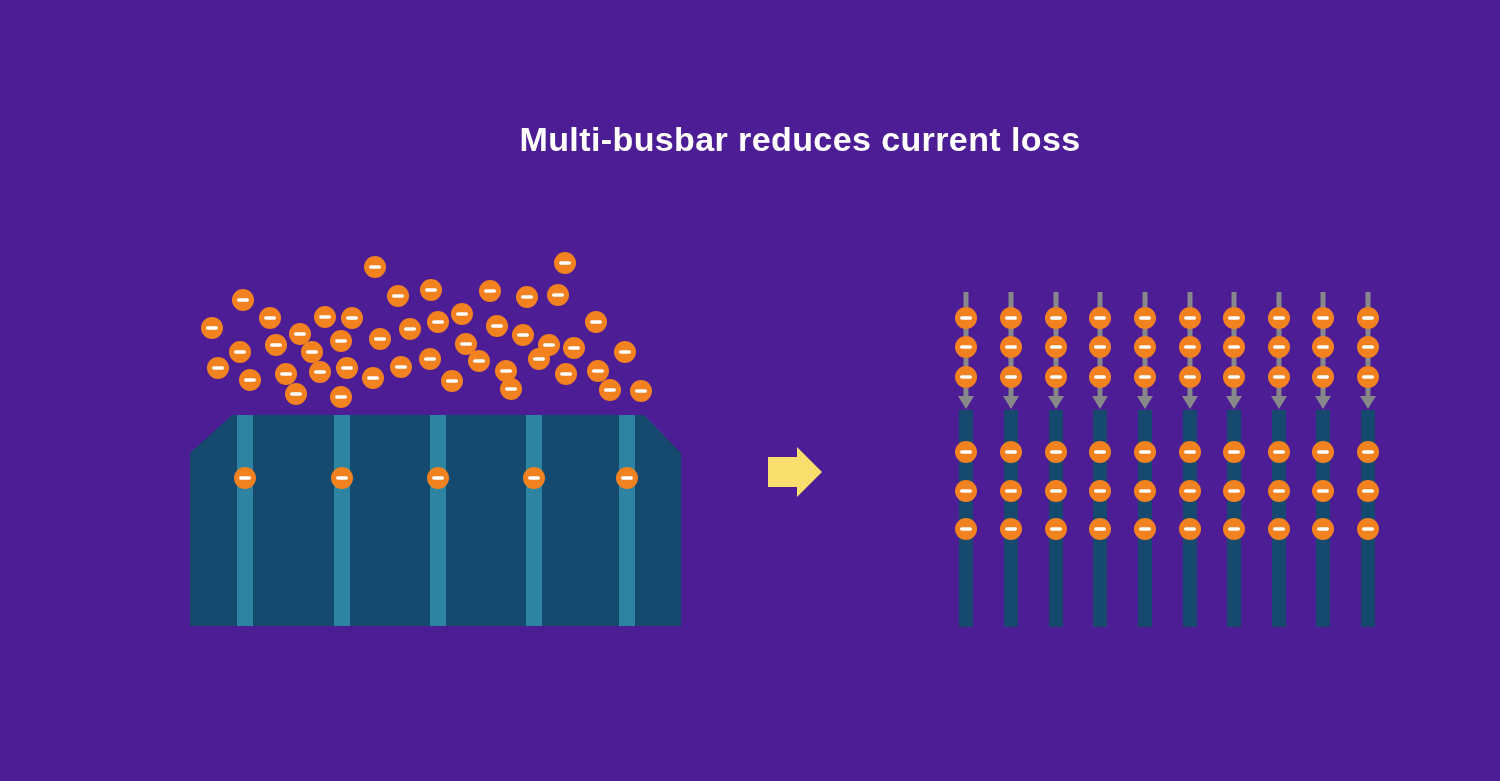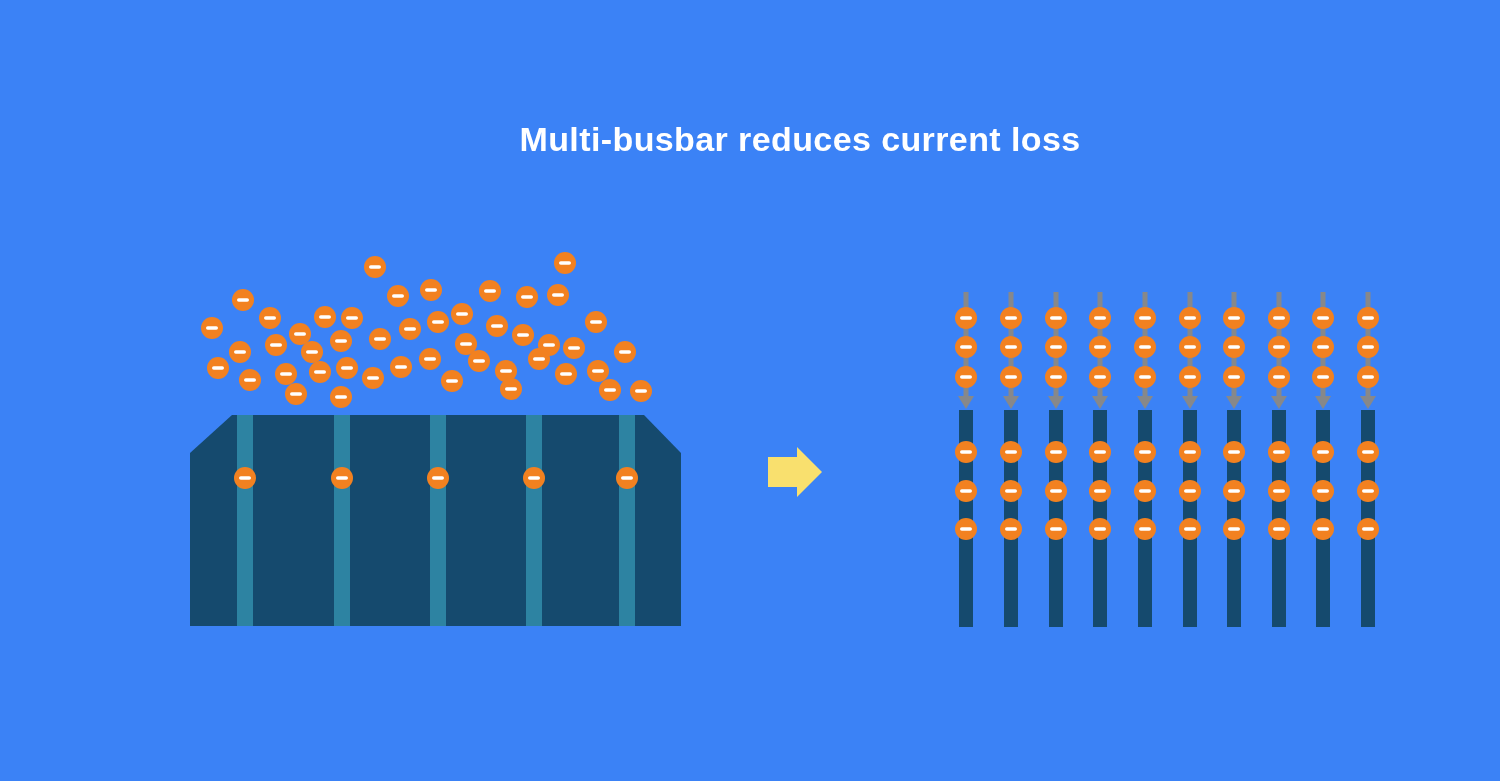--- a/index.html
+++ b/index.html
@@ -1,17 +1,17 @@
 <!DOCTYPE html>
 <html><head>
 <meta charset="utf-8">
 <style>
   html,body{margin:0;padding:0;background:#000;}
   .canvas{
-    position:relative;width:1500px;height:781px;background:#3b82f6;
+    position:relative;width:1500px;height:781px;background:#4c1d95;
     overflow:hidden;font-family:"Liberation Sans",sans-serif;
   }
   .title{
     position:absolute;top:120px;left:800px;transform:translateX(-50%);
     color:#fff;font-size:34px;font-weight:700;white-space:nowrap;letter-spacing:.4px;
   }
   svg.diagram{position:absolute;left:0;top:0;}
 </style>
 </head>
 <body>

